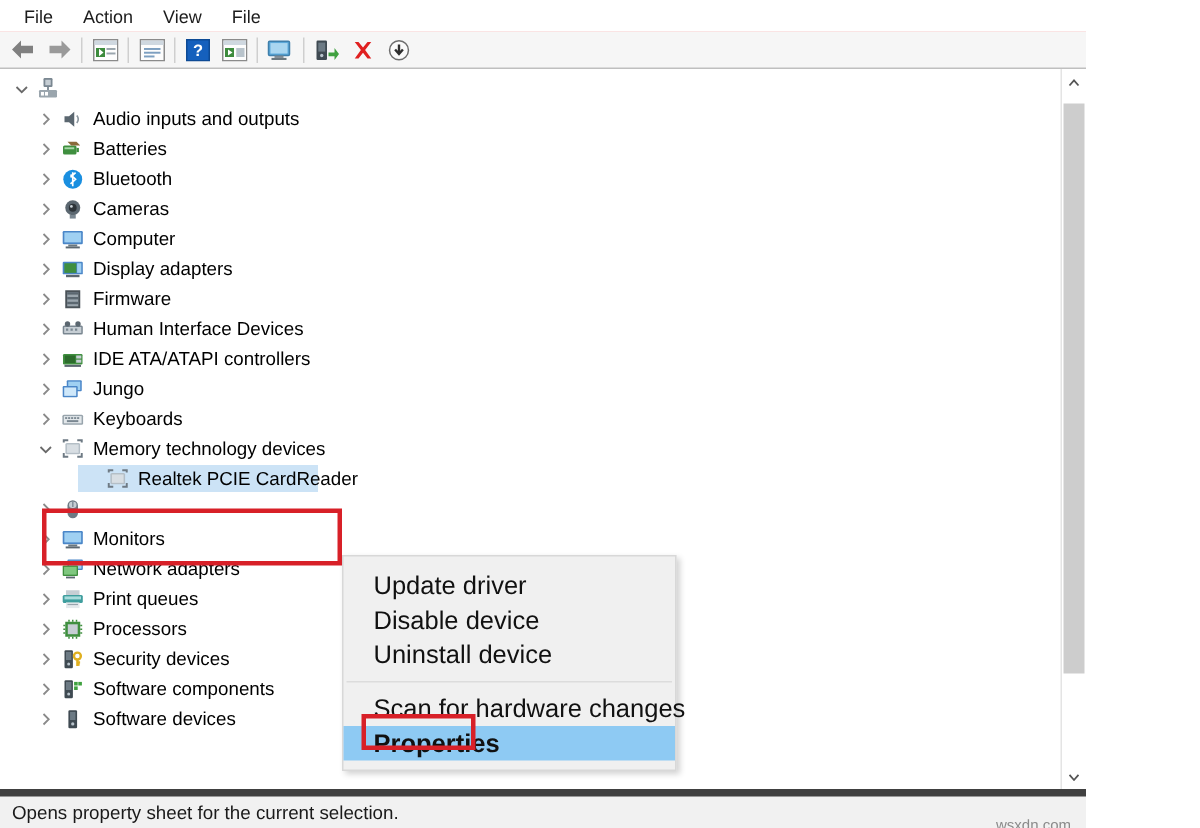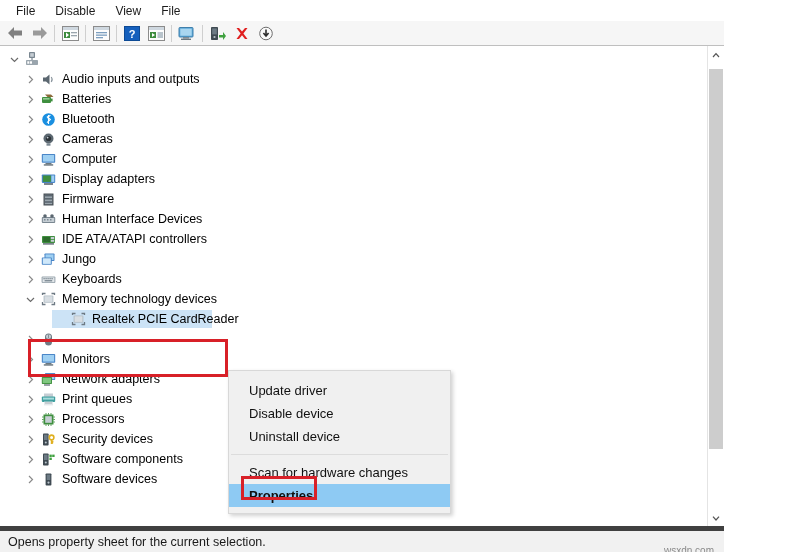--- a/index.html
+++ b/index.html
@@ -149,21 +149,21 @@
     border: 1px solid #d8d8d8;
     box-shadow: 2px 2px 4px rgba(0,0,0,0.18);
     padding: 8px 0 6px 0;
     z-index: 40;
   }
   .ctx-item {
     height: 23px;
     display: flex;
     align-items: center;
     padding-left: 20px;
-    font-size: 13px;
+    font-size: 17px;
     color: #111111;
     white-space: nowrap;
   }
   .ctx-item.highlight {
     background: #8ecaf3;
     font-weight: bold;
   }
   .ctx-sep {
     height: 1px;
     background: #dcdcdc;
@@ -203,21 +203,21 @@
     margin-top: 18px;
   }
 </style>
 </head>
 <body>
 
 <div id="app">
 
   <div class="menubar">
     <div class="menu-item">File</div>
-    <div class="menu-item">Disable</div>
+    <div class="menu-item">Action</div>
     <div class="menu-item">View</div>
     <div class="menu-item">File</div>
   </div>
 
   <div class="toolbar">
     <div class="tb-btn">
       <svg width="17" height="14" viewBox="0 0 17 14">
         <path d="M7 1 L1 7 L7 13 L7 9.5 L15 9.5 L15 4.5 L7 4.5 Z" fill="#808080"></path>
       </svg>
     </div>

